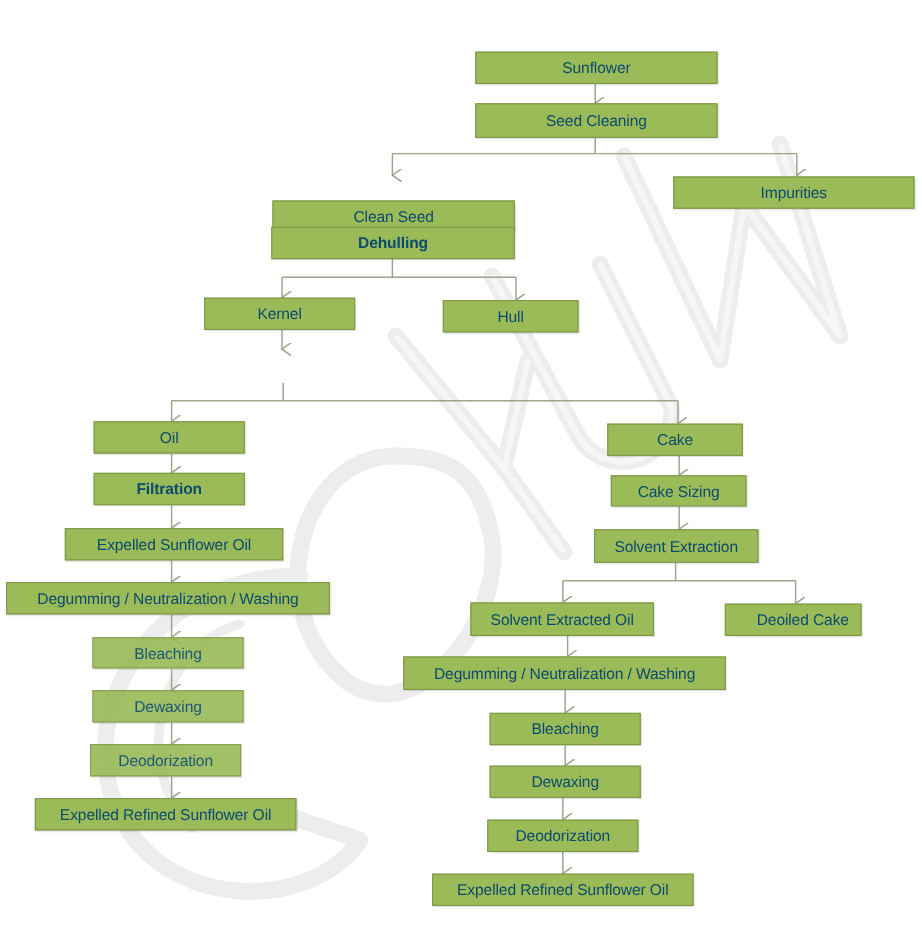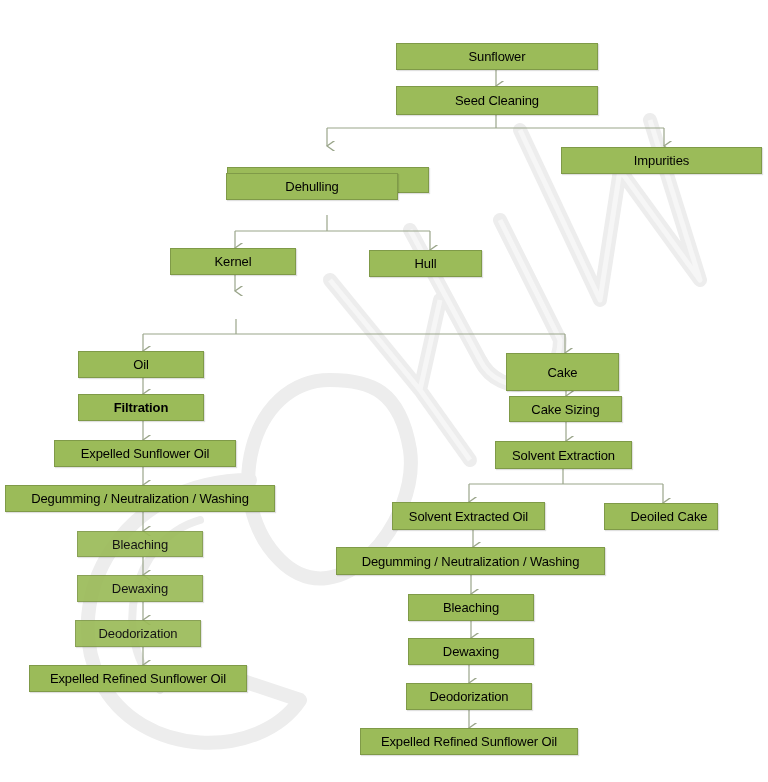--- a/index.html
+++ b/index.html
@@ -2,21 +2,21 @@
 <html><head>
   <meta charset="utf-8">
   <style>
     html, body { margin: 0; padding: 0; background: #ffffff; }
     body { width: 768px; height: 782px; position: relative; overflow: hidden;
            font-family: "Liberation Sans", "DejaVu Sans", sans-serif; }
     #canvas { position: absolute; left: 0; top: 0; width: 768px; height: 782px; }
     .watermark { position: absolute; left: 0; top: 0; width: 768px; height: 782px; pointer-events: none; }
     .box { position: absolute; box-sizing: border-box;
            background: #9bbb59; border: 1px solid #7f9a48;
-           color: #000000; font-size: 13px; letter-spacing: -0.1px;
+           color: #0c4a6e; font-size: 13px; letter-spacing: -0.1px;
            display: flex; align-items: center; justify-content: center;
            white-space: nowrap; box-shadow: 1px 1px 1px rgba(0,0,0,0.12); }
     svg.lines { position: absolute; left: 0; top: 0; }
     svg.lines path, svg.lines line, svg.lines polyline { stroke: #9aa58a; stroke-width: 1.2; fill: none; }
   </style>
 </head>
 <body>
 
 <div id="canvas">
 
@@ -87,34 +87,34 @@
     <line x1="471" y1="575" x2="471" y2="594" marker-end="url(#arr)"></line>
     <line x1="471" y1="621" x2="471" y2="638" marker-end="url(#arr)"></line>
     <line x1="469" y1="665" x2="469" y2="683" marker-end="url(#arr)"></line>
     <line x1="469" y1="710" x2="469" y2="728" marker-end="url(#arr)"></line>
   </svg>
 
   <div class="box" style="left:396px;top:43px;width:202px;height:27px;">Sunflower</div>
   <div class="box" style="left:396px;top:86px;width:202px;height:29px;">Seed Cleaning</div>
   <div class="box" style="left:227px;top:146px;width:202px;height:26px;margin-top:21px;">Clean Seed</div>
   <div class="box" style="left:561px;top:147px;width:201px;height:27px;">Impurities</div>
-  <div class="box" style="left:226px;top:173px;width:172px;height:27px;">Dehulling</div>
+  <div class="box" style="left:226px;top:189px;width:203px;height:27px;font-weight:bold;">Dehulling</div>
   <div class="box" style="left:170px;top:248px;width:126px;height:27px;">Kernel</div>
   <div class="box" style="left:369px;top:250px;width:113px;height:27px;">Hull</div>
 
   <div class="box" style="left:78px;top:351px;width:126px;height:27px;">Oil</div>
   <div class="box" style="left:78px;top:394px;width:126px;height:27px;font-weight:bold;">Filtration</div>
   <div class="box" style="left:54px;top:440px;width:182px;height:27px;">Expelled Sunflower Oil</div>
   <div class="box" style="left:5px;top:485px;width:270px;height:27px;">Degumming / Neutralization / Washing</div>
   <div class="box" style="left:77px;top:531px;width:126px;height:26px;opacity:0.92;">Bleaching</div>
   <div class="box" style="left:77px;top:575px;width:126px;height:27px;opacity:0.92;">Dewaxing</div>
   <div class="box" style="left:75px;top:620px;width:126px;height:27px;opacity:0.92;">Deodorization</div>
   <div class="box" style="left:29px;top:665px;width:218px;height:27px;">Expelled Refined Sunflower Oil</div>
 
-  <div class="box" style="left:506px;top:353px;width:113px;height:38px;">Cake</div>
+  <div class="box" style="left:506px;top:353px;width:113px;height:27px;">Cake</div>
   <div class="box" style="left:509px;top:396px;width:113px;height:26px;">Cake Sizing</div>
   <div class="box" style="left:495px;top:441px;width:137px;height:28px;">Solvent Extraction</div>
   <div class="box" style="left:392px;top:502px;width:153px;height:28px;">Solvent Extracted Oil</div>
   <div class="box" style="left:604px;top:503px;width:114px;height:27px;padding-left:16px;">Deoiled Cake</div>
   <div class="box" style="left:336px;top:547px;width:269px;height:28px;">Degumming / Neutralization / Washing</div>
   <div class="box" style="left:408px;top:594px;width:126px;height:27px;">Bleaching</div>
   <div class="box" style="left:408px;top:638px;width:126px;height:27px;">Dewaxing</div>
   <div class="box" style="left:406px;top:683px;width:126px;height:27px;">Deodorization</div>
   <div class="box" style="left:360px;top:728px;width:218px;height:27px;">Expelled Refined Sunflower Oil</div>
 </div>

